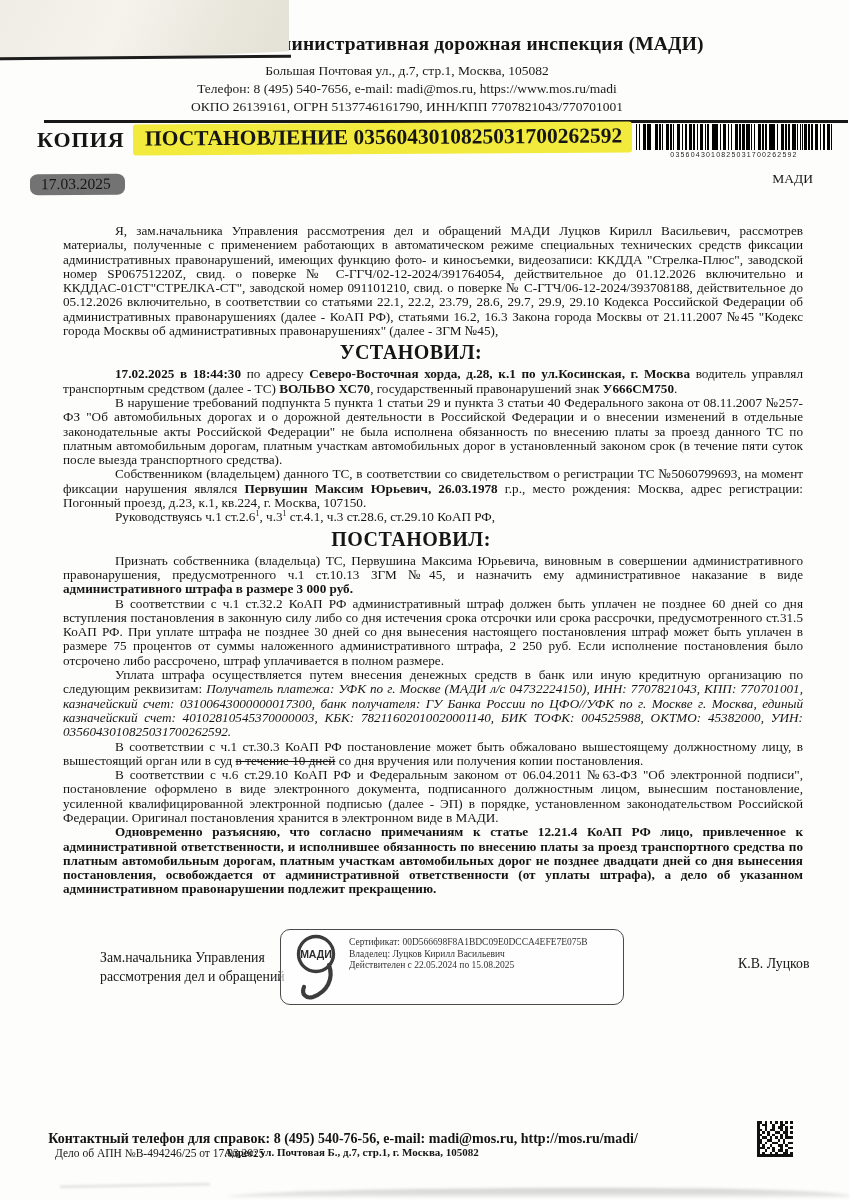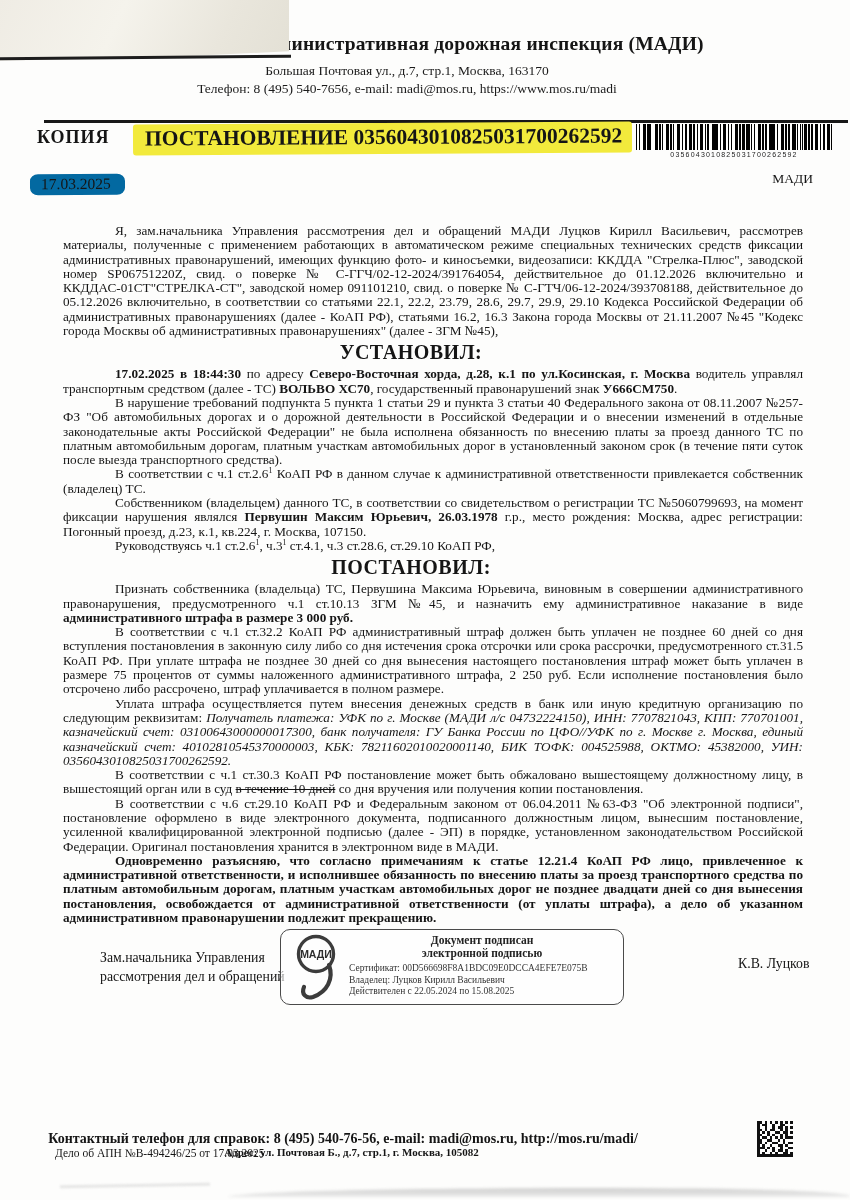--- a/index.html
+++ b/index.html
@@ -25,21 +25,21 @@
     background:#1d1d1d;transform:rotate(-.5deg);
   }
   
   .org-name{
     position:absolute;left:278px;top:33px;
     font-size:19.5px;font-weight:bold;white-space:nowrap;letter-spacing:.2px;
   }
   .head-lines{position:absolute;left:0;top:62px;width:814px;text-align:center;line-height:18px;font-size:13.5px;color:#1b1b1b;}
   .rule{position:absolute;left:44px;top:120px;width:804px;height:2.5px;background:#181818;}
   
-  .copy-label{position:absolute;left:37px;top:127px;font-size:18px;font-weight:bold;letter-spacing:1px;}
+  .copy-label{position:absolute;left:37px;top:127px;font-size:22px;font-weight:bold;letter-spacing:1px;}
   .doc-title{
     position:absolute;left:133px;top:123px;
     font-size:21.5px;font-weight:bold;white-space:nowrap;
     padding:2px 10px 4px 12px;border-radius:3px;transform:rotate(-.35deg);
   }
   .barcode{
     position:absolute;left:636px;top:124px;width:196px;height:26px;
     background:
       repeating-linear-gradient(90deg,#000 0 1.5px,transparent 1.5px 3px,#000 3px 4px,transparent 4px 7px,#000 7px 10px,transparent 10px 11.5px),
       repeating-linear-gradient(90deg,transparent 0 13px,#000 13px 15px,transparent 15px 21px,#000 21px 22px,transparent 22px 29px);
@@ -94,41 +94,41 @@
     background:#c9c9c9;opacity:.45;filter:blur(1.2px);transform:rotate(-1deg);
   }
 </style>
 </head>
 <body>
 
 <div class="page">
 
   <div class="org-name">министративная дорожная инспекция (МАДИ)</div>
   <div class="head-lines">
-    <div>Большая Почтовая ул., д.7, стр.1, Москва, 163170</div>
+    <div>Большая Почтовая ул., д.7, стр.1, Москва, 105082</div>
     <div>Телефон: 8 (495) 540-7656, e-mail: madi@mos.ru, https://www.mos.ru/madi</div>
+    <div>ОКПО 26139161, ОГРН 5137746161790, ИНН/КПП 7707821043/770701001</div>
   </div>
 
   <div class="rule"></div>
 
   <div class="copy-label">КОПИЯ</div>
   <div class="doc-title" style="background: rgb(242, 234, 60);">ПОСТАНОВЛЕНИЕ 0356043010825031700262592</div>
   <div class="barcode"></div>
   <div class="barcode-num">0356043010825031700262592</div>
-  <div class="date-stamp" style="background: #0369a1;">17.03.2025</div>
+  <div class="date-stamp" style="background: #737373;">17.03.2025</div>
   <div class="right-addr">
     <div>МАДИ</div>
   </div>
 
   <div class="doc-body">
       <p class="bpara"><span>Я, зам.начальника Управления рассмотрения дел и обращений МАДИ Луцков Кирилл Васильевич, рассмотрев материалы, полученные с применением работающих в автоматическом режиме специальных технических средств фиксации административных правонарушений, имеющих функцию фото- и киносъемки, видеозаписи: ККДДА "Стрелка-Плюс", заводской номер SP06751220Z, свид. о поверке № С-ГГЧ/02-12-2024/391764054, действительное до 01.12.2026 включительно и ККДДАС-01СТ"СТРЕЛКА-СТ", заводской номер 091101210, свид. о поверке № С-ГТЧ/06-12-2024/393708188, действительное до 05.12.2026 включительно, в соответствии со статьями 22.1, 22.2, 23.79, 28.6, 29.7, 29.9, 29.10 Кодекса Российской Федерации об административных правонарушениях (далее - КоАП РФ), статьями 16.2, 16.3 Закона города Москвы от 21.11.2007 №45 "Кодекс города Москвы об административных правонарушениях" (далее - ЗГМ №45),</span></p>
       <div class="bheading">УСТАНОВИЛ:</div>
       <p class="bpara"><span class="b">17.02.2025 в 18:44:30</span><span> по адресу </span><span class="b">Северо-Восточная хорда, д.28, к.1 по ул.Косинская, г. Москва</span><span> водитель управлял транспортным средством (далее - ТС) </span><span class="b">ВОЛЬВО ХС70</span><span>, государственный правонарушений знак </span><span class="b">У666СМ750</span><span>.</span></p>
       <p class="bpara"><span>В нарушение требований подпункта 5 пункта 1 статьи 29 и пункта 3 статьи 40 Федерального закона от 08.11.2007 №257-ФЗ "Об автомобильных дорогах и о дорожной деятельности в Российской Федерации и о внесении изменений в отдельные законодательные акты Российской Федерации" не была исполнена обязанность по внесению платы за проезд данного ТС по платным автомобильным дорогам, платным участкам автомобильных дорог в установленный законом срок (в течение пяти суток после выезда транспортного средства).</span></p>
-      <p class="bpara"><span>В соответствии с ч.1 ст.2.6</span><sup>1</sup><span> КоАП РФ в данном случае к административной ответственности привлекается собственник (владелец) ТС.</span></p>
       <p class="bpara"><span>Собственником (владельцем) данного ТС, в соответствии со свидетельством о регистрации ТС №5060799693, на момент фиксации нарушения являлся </span><span class="b">Первушин Максим Юрьевич, 26.03.1978</span><span> г.р., место рождения: Москва, адрес регистрации: Погонный проезд, д.23, к.1, кв.224, г. Москва, 107150.</span></p>
       <p class="bpara"><span>Руководствуясь ч.1 ст.2.6</span><sup>1</sup><span>, ч.3</span><sup>1</sup><span> ст.4.1, ч.3 ст.28.6, ст.29.10 КоАП РФ,</span></p>
       <div class="bheading">ПОСТАНОВИЛ:</div>
       <p class="bpara"><span>Признать собственника (владельца) ТС, Первушина Максима Юрьевича, виновным в совершении административного правонарушения, предусмотренного ч.1 ст.10.13 ЗГМ №45, и назначить ему административное наказание в виде </span><span class="b">административного штрафа в размере 3 000 руб.</span></p>
       <p class="bpara"><span>В соответствии с ч.1 ст.32.2 КоАП РФ административный штраф должен быть уплачен не позднее 60 дней со дня вступления постановления в законную силу либо со дня истечения срока отсрочки или срока рассрочки, предусмотренного ст.31.5 КоАП РФ. При уплате штрафа не позднее 30 дней со дня вынесения настоящего постановления штраф может быть уплачен в размере 75 процентов от суммы наложенного административного штрафа, 2 250 руб. Если исполнение постановления было отсрочено либо рассрочено, штраф уплачивается в полном размере.</span></p>
       <p class="bpara"><span>Уплата штрафа осуществляется путем внесения денежных средств в банк или иную кредитную организацию по следующим реквизитам: </span><span class="i">Получатель платежа: УФК по г. Москве (МАДИ л/с 04732224150), ИНН: 7707821043, КПП: 770701001, казначейский счет: 03100643000000017300, банк получателя: ГУ Банка России по ЦФО//УФК по г. Москве г. Москва, единый казначейский счет: 40102810545370000003, КБК: 78211602010020001140, БИК ТОФК: 004525988, ОКТМО: 45382000, УИН: 0356043010825031700262592.</span></p>
       <p class="bpara"><span>В соответствии с ч.1 ст.30.3 КоАП РФ постановление может быть обжаловано вышестоящему должностному лицу, в вышестоящий орган или в суд </span><span class="strike">в течение 10 дней</span><span> со дня вручения или получения копии постановления.</span></p>
       <p class="bpara"><span>В соответствии с ч.6 ст.29.10 КоАП РФ и Федеральным законом от 06.04.2011 №63-ФЗ "Об электронной подписи", постановление оформлено в виде электронного документа, подписанного должностным лицом, вынесшим постановление, усиленной квалифицированной электронной подписью (далее - ЭП) в порядке, установленном законодательством Российской Федерации. Оригинал постановления хранится в электронном виде в МАДИ.</span></p>
       <p class="bpara"><span class="b">Одновременно разъясняю, что согласно примечаниям к статье 12.21.4 КоАП РФ лицо, привлеченное к административной ответственности, и исполнившее обязанность по внесению платы за проезд транспортного средства по платным автомобильным дорогам, платным участкам автомобильных дорог не позднее двадцати дней со дня вынесения постановления, освобождается от административной ответственности (от уплаты штрафа), а дело об указанном административном правонарушении подлежит прекращению.</span></p>
     </div>
@@ -140,24 +140,20 @@
 
   <div class="stamp">
     <div class="stamp-logo">
       <svg width="52" height="68" viewBox="0 0 52 68">
         <circle cx="25" cy="21" r="17.5" fill="none" stroke="#3c3c3c" stroke-width="3.4"></circle>
         <path d="M38,32 C43,46 36,59 22,64 C15,66 10,61 13,54" fill="none" stroke="#3c3c3c" stroke-width="4.2" stroke-linecap="round"></path>
         <text x="25" y="25" text-anchor="middle" font-family="Liberation Sans, sans-serif" font-size="10.5" font-weight="bold" fill="#2e2e2e">МАДИ</text>
       </svg>
     </div>
     <div class="stamp-text">
-      <div class="stamp-title">
-        <div>Документ подписан</div>
-        <div>электронной подписью</div>
-      </div>
       <div class="stamp-small">
         <div>Сертификат: 00D566698F8A1BDC09E0DCCA4EFE7E075B</div>
         <div>Владелец: Луцков Кирилл Васильевич</div>
         <div>Действителен с 22.05.2024 по 15.08.2025</div>
       </div>
     </div>
   </div>
 
   <div class="sig-right">К.В. Луцков</div>
 

